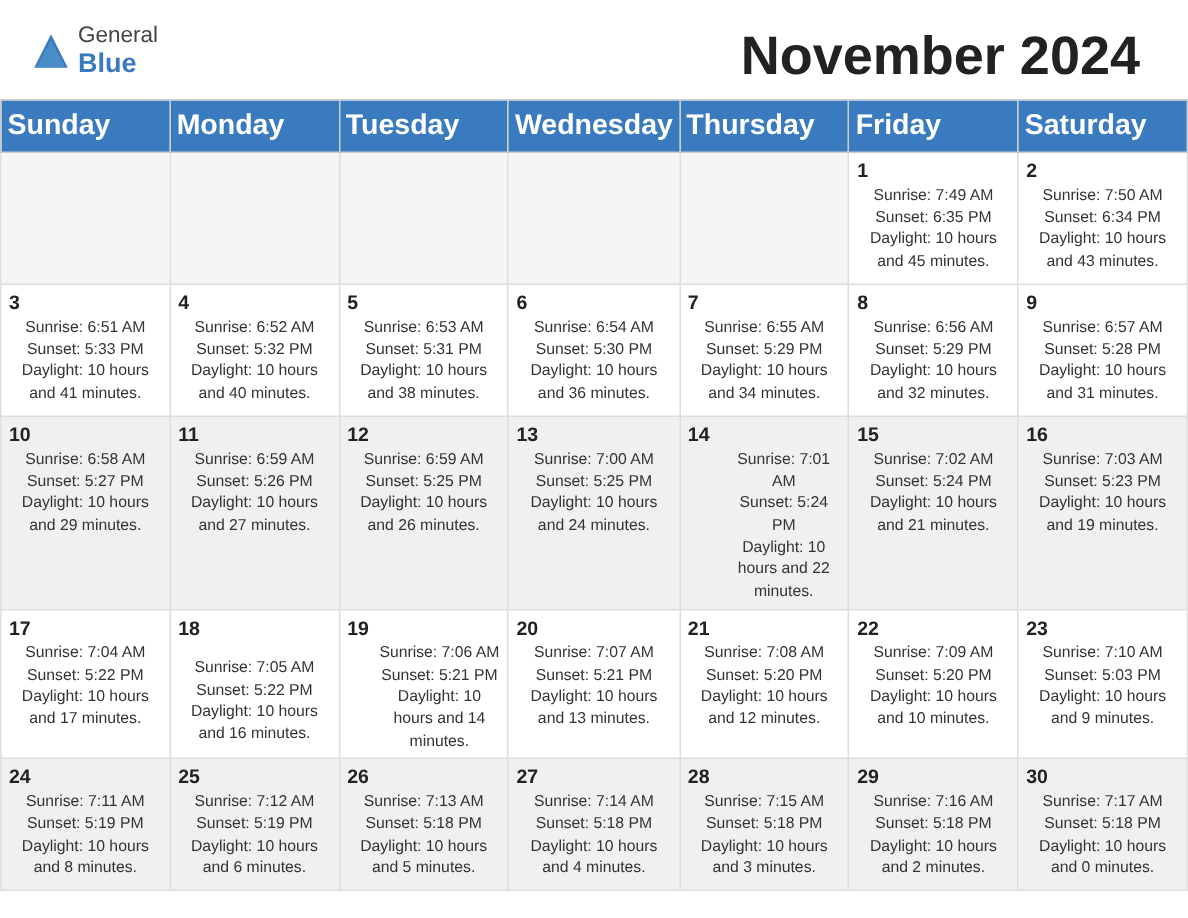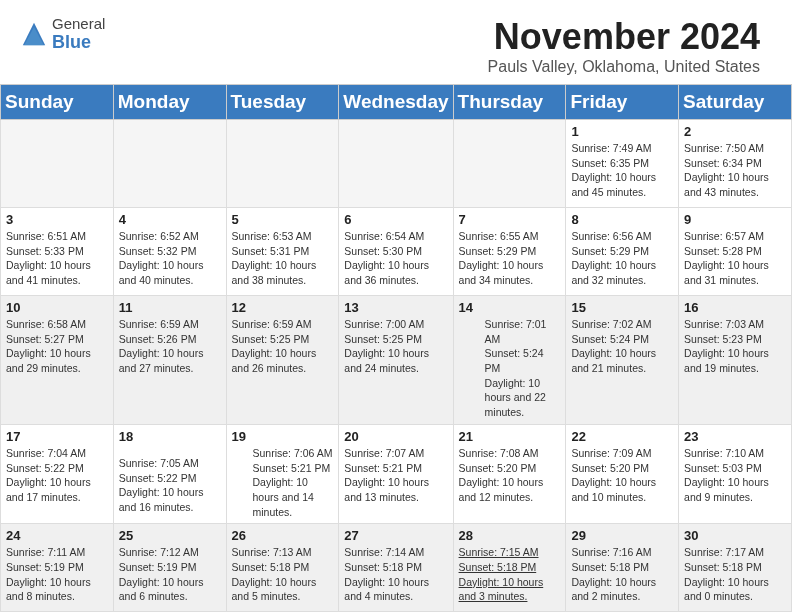--- a/index.html
+++ b/index.html
@@ -86,20 +86,21 @@
       font-size: 13px;
       font-weight: bold;
       display: block;
       margin-bottom: 2px;
       color: #222;
     }
     .day-info {
       font-size: 10.5px;
       color: #333;
       line-height: 1.4;
+      text-align: center;
     }
     .week-row td {
       height: 88px;
     }
   </style>
 </head>
 <body>
 
 <div class="header">
   <div class="logo">
@@ -107,21 +108,20 @@
       <polygon points="20,4 36,36 4,36" fill="#3a7bbf"></polygon>
       <polygon points="20,10 34,36 6,36" fill="#5a9fd4" opacity="0.5"></polygon>
     </svg>
     <div class="logo-text">
       <span class="logo-general">General</span>
       <span class="logo-blue">Blue</span>
     </div>
   </div>
   <div class="title-block">
     <div class="title-month">November 2024</div>
-    <div class="title-location">Pauls Valley, Oklahoma, United States</div>
   </div>
 </div>
 
 <table class="calendar">
   <thead>
     <tr>
     <th>Sunday</th>
         <th>Monday</th>
         <th>Tuesday</th>
         <th>Wednesday</th>
@@ -302,21 +302,21 @@
 Daylight: 10 hours and 5 minutes.</div>
         </td>
         <td class="shaded">
           <span class="day-num">27</span>
           <div class="day-info" style="white-space: pre-line;">Sunrise: 7:14 AM
 Sunset: 5:18 PM
 Daylight: 10 hours and 4 minutes.</div>
         </td>
         <td class="shaded">
           <span class="day-num">28</span>
-          <div class="day-info" style="white-space: pre-line; text-decoration: underline;">Sunrise: 7:15 AM
+          <div class="day-info" style="white-space: pre-line;">Sunrise: 7:15 AM
 Sunset: 5:18 PM
 Daylight: 10 hours and 3 minutes.</div>
         </td>
         <td class="shaded">
           <span class="day-num">29</span>
           <div class="day-info" style="white-space: pre-line;">Sunrise: 7:16 AM
 Sunset: 5:18 PM
 Daylight: 10 hours and 2 minutes.</div>
         </td>
         <td class="shaded">

